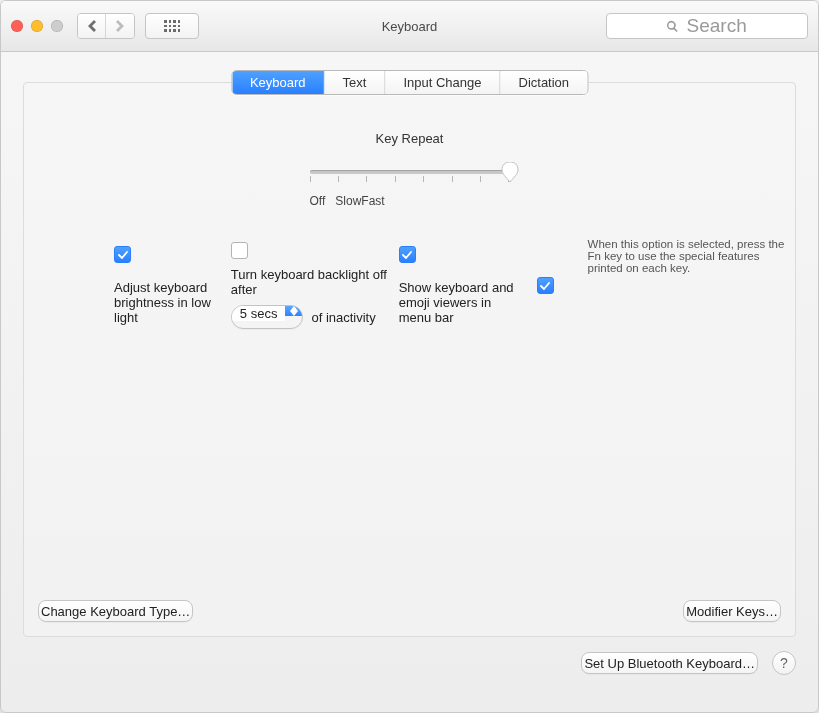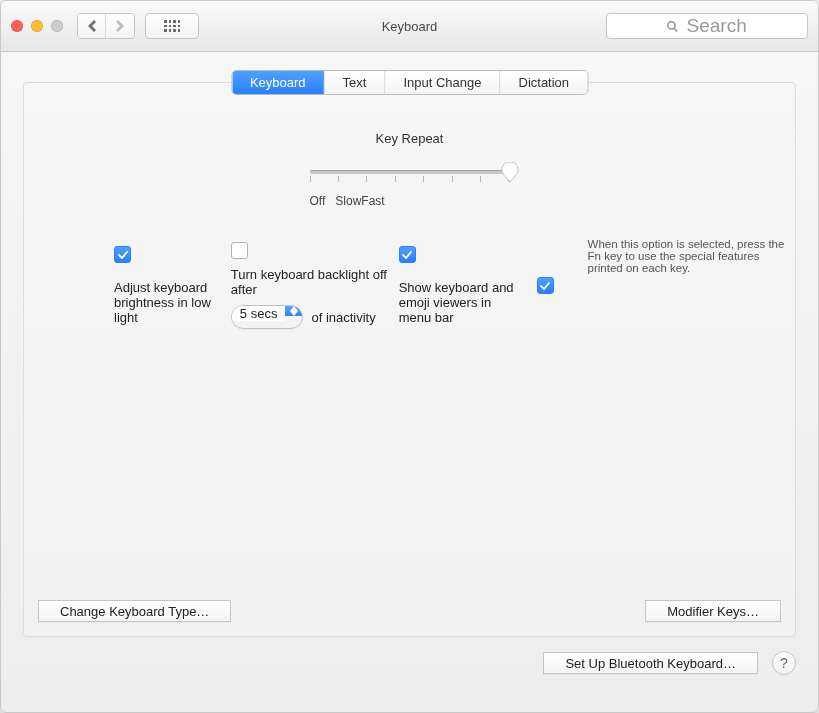--- a/index.html
+++ b/index.html
@@ -246,23 +246,23 @@
 
   
   .panel-bottom {
     position: absolute;
     left: 14px; right: 14px; bottom: 14px;
     display: flex;
     justify-content: space-between;
   }
   .mac-btn {
     height: 22px;
-    padding: 1px 21px;
+    padding: 1px 2px;
     border: 1px solid #c5c5c5;
-    border-radius: 0;
+    border-radius: 8px;
     background: linear-gradient(#ffffff, #f4f4f4);
     font-size: 13px;
     color: #222;
     box-shadow: 0 1px 0 rgba(0,0,0,0.03);
   }
 
   
   .footer {
     display: flex;
     justify-content: flex-end;

